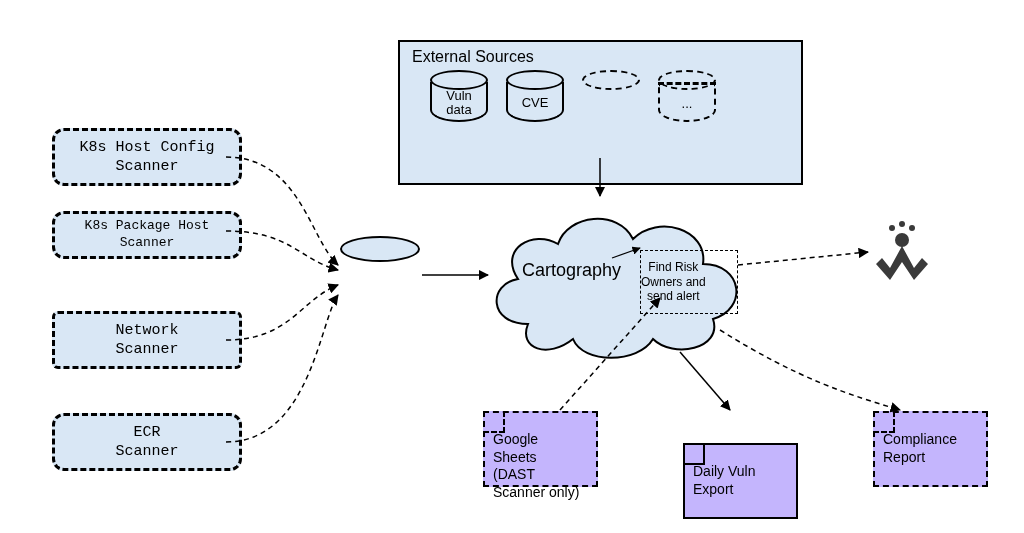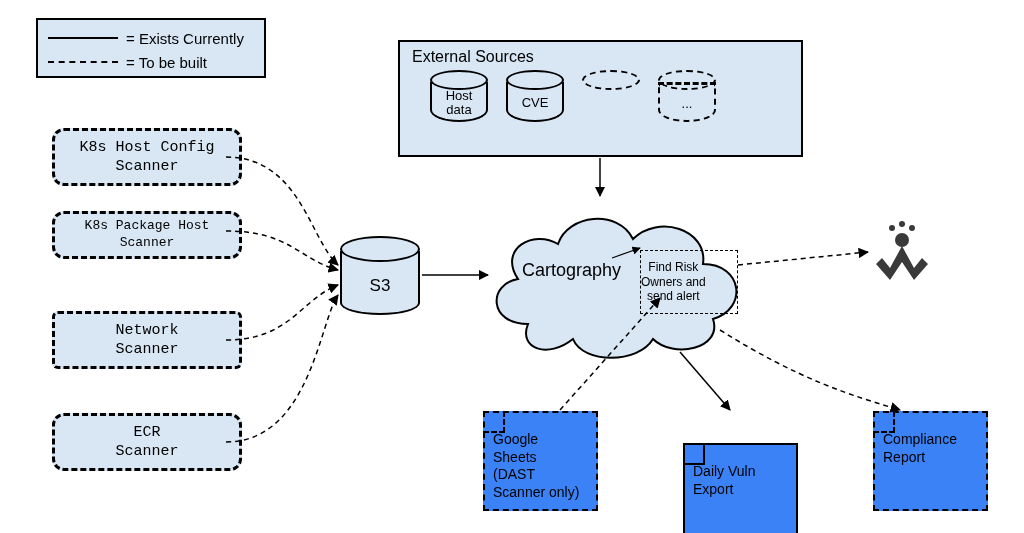--- a/index.html
+++ b/index.html
@@ -63,21 +63,21 @@
     width: 190px;
     font-family: "Courier New", monospace;
     font-size: 15px;
   }
   
   .ext-container {
     position: absolute;
     left: 398px;
     top: 40px;
     width: 405px;
-    height: 117px;
+    height: 145px;
     border: 2px solid #000;
     background: #d9e7f5;
     box-sizing: border-box;
     padding: 6px 12px;
   }
   .ext-title {
     font-size: 16px;
     margin-bottom: 4px;
   }
   .ext-row {
@@ -165,22 +165,22 @@
     justify-content: flex-start;
     text-align: center;
     z-index: 5;
     background: transparent;
   }
   
   .output {
     position: absolute;
     top: 411px;
     width: 115px;
-    height: 100px;
-    background: #3b82f6;
+    height: 76px;
+    background: #c4b5fd;
     box-sizing: border-box;
     padding: 8px;
     font-size: 14px;
     text-align: left;
     line-height: 1.25;
   }
   .output.solid { border: 2px solid #000; }
   .output.dashed { border: 2px dashed #000; }
   .output-tab {
     position: absolute;
@@ -209,30 +209,20 @@
     width: 1024px;
     height: 533px;
     pointer-events: none;
   }
 </style>
 </head>
 <body>
 
 <div class="canvas">
 
-  <div class="legend">
-    <div class="legend-row">
-      <span class="legend-line"></span>
-      <span>= Exists Currently</span>
-    </div>
-    <div class="legend-row">
-      <span class="legend-line dashed"></span>
-      <span>= To be built</span>
-    </div>
-  </div>
 
   <div class="box scanner" style="left:36px; top:128px; height:58px;">
     <span style="white-space:pre-line">K8s Host Config
 Scanner</span>
   </div>
   <div class="box scanner" style="left:36px; top:211px; height:48px; font-size:13px;">
     <span style="white-space:pre-line">K8s Package Host
 Scanner</span>
   </div>
   <div class="box scanner" style="left:36px; top:311px; height:58px;border-radius:6px;">
@@ -243,21 +233,21 @@
     <span style="white-space:pre-line">ECR
 Scanner</span>
   </div>
 
   <div class="ext-container">
     <div class="ext-title">External Sources</div>
     <div class="ext-row">
       <div class="cyl">
         <div class="cyl-top"></div>
         <div class="cyl-body">
-            <span style="white-space:pre-line">Host
+            <span style="white-space:pre-line">Vuln
 data</span>
           </div>
       </div>
       <div class="cyl">
         <div class="cyl-top"></div>
         <div class="cyl-body">
             <span>CVE</span>
           </div>
       </div>
       <div class="cyl dashed">
@@ -267,23 +257,20 @@
         <div class="cyl-top"></div>
         <div class="cyl-body">
             <span>...</span>
           </div>
       </div>
     </div>
   </div>
 
   <div class="s3 cyl">
     <div class="cyl-top"></div>
-    <div class="cyl-body">
-        <span>S3</span>
-      </div>
   </div>
 
   <svg class="cloud" viewBox="0 0 270 170">
     <path d="M 50 130
              C 10 130, 10 90, 40 85
              C 20 55, 55 35, 80 50
              C 90 20, 140 15, 155 45
              C 180 20, 230 35, 225 70
              C 265 70, 270 115, 235 125
              C 245 155, 195 165, 175 145

